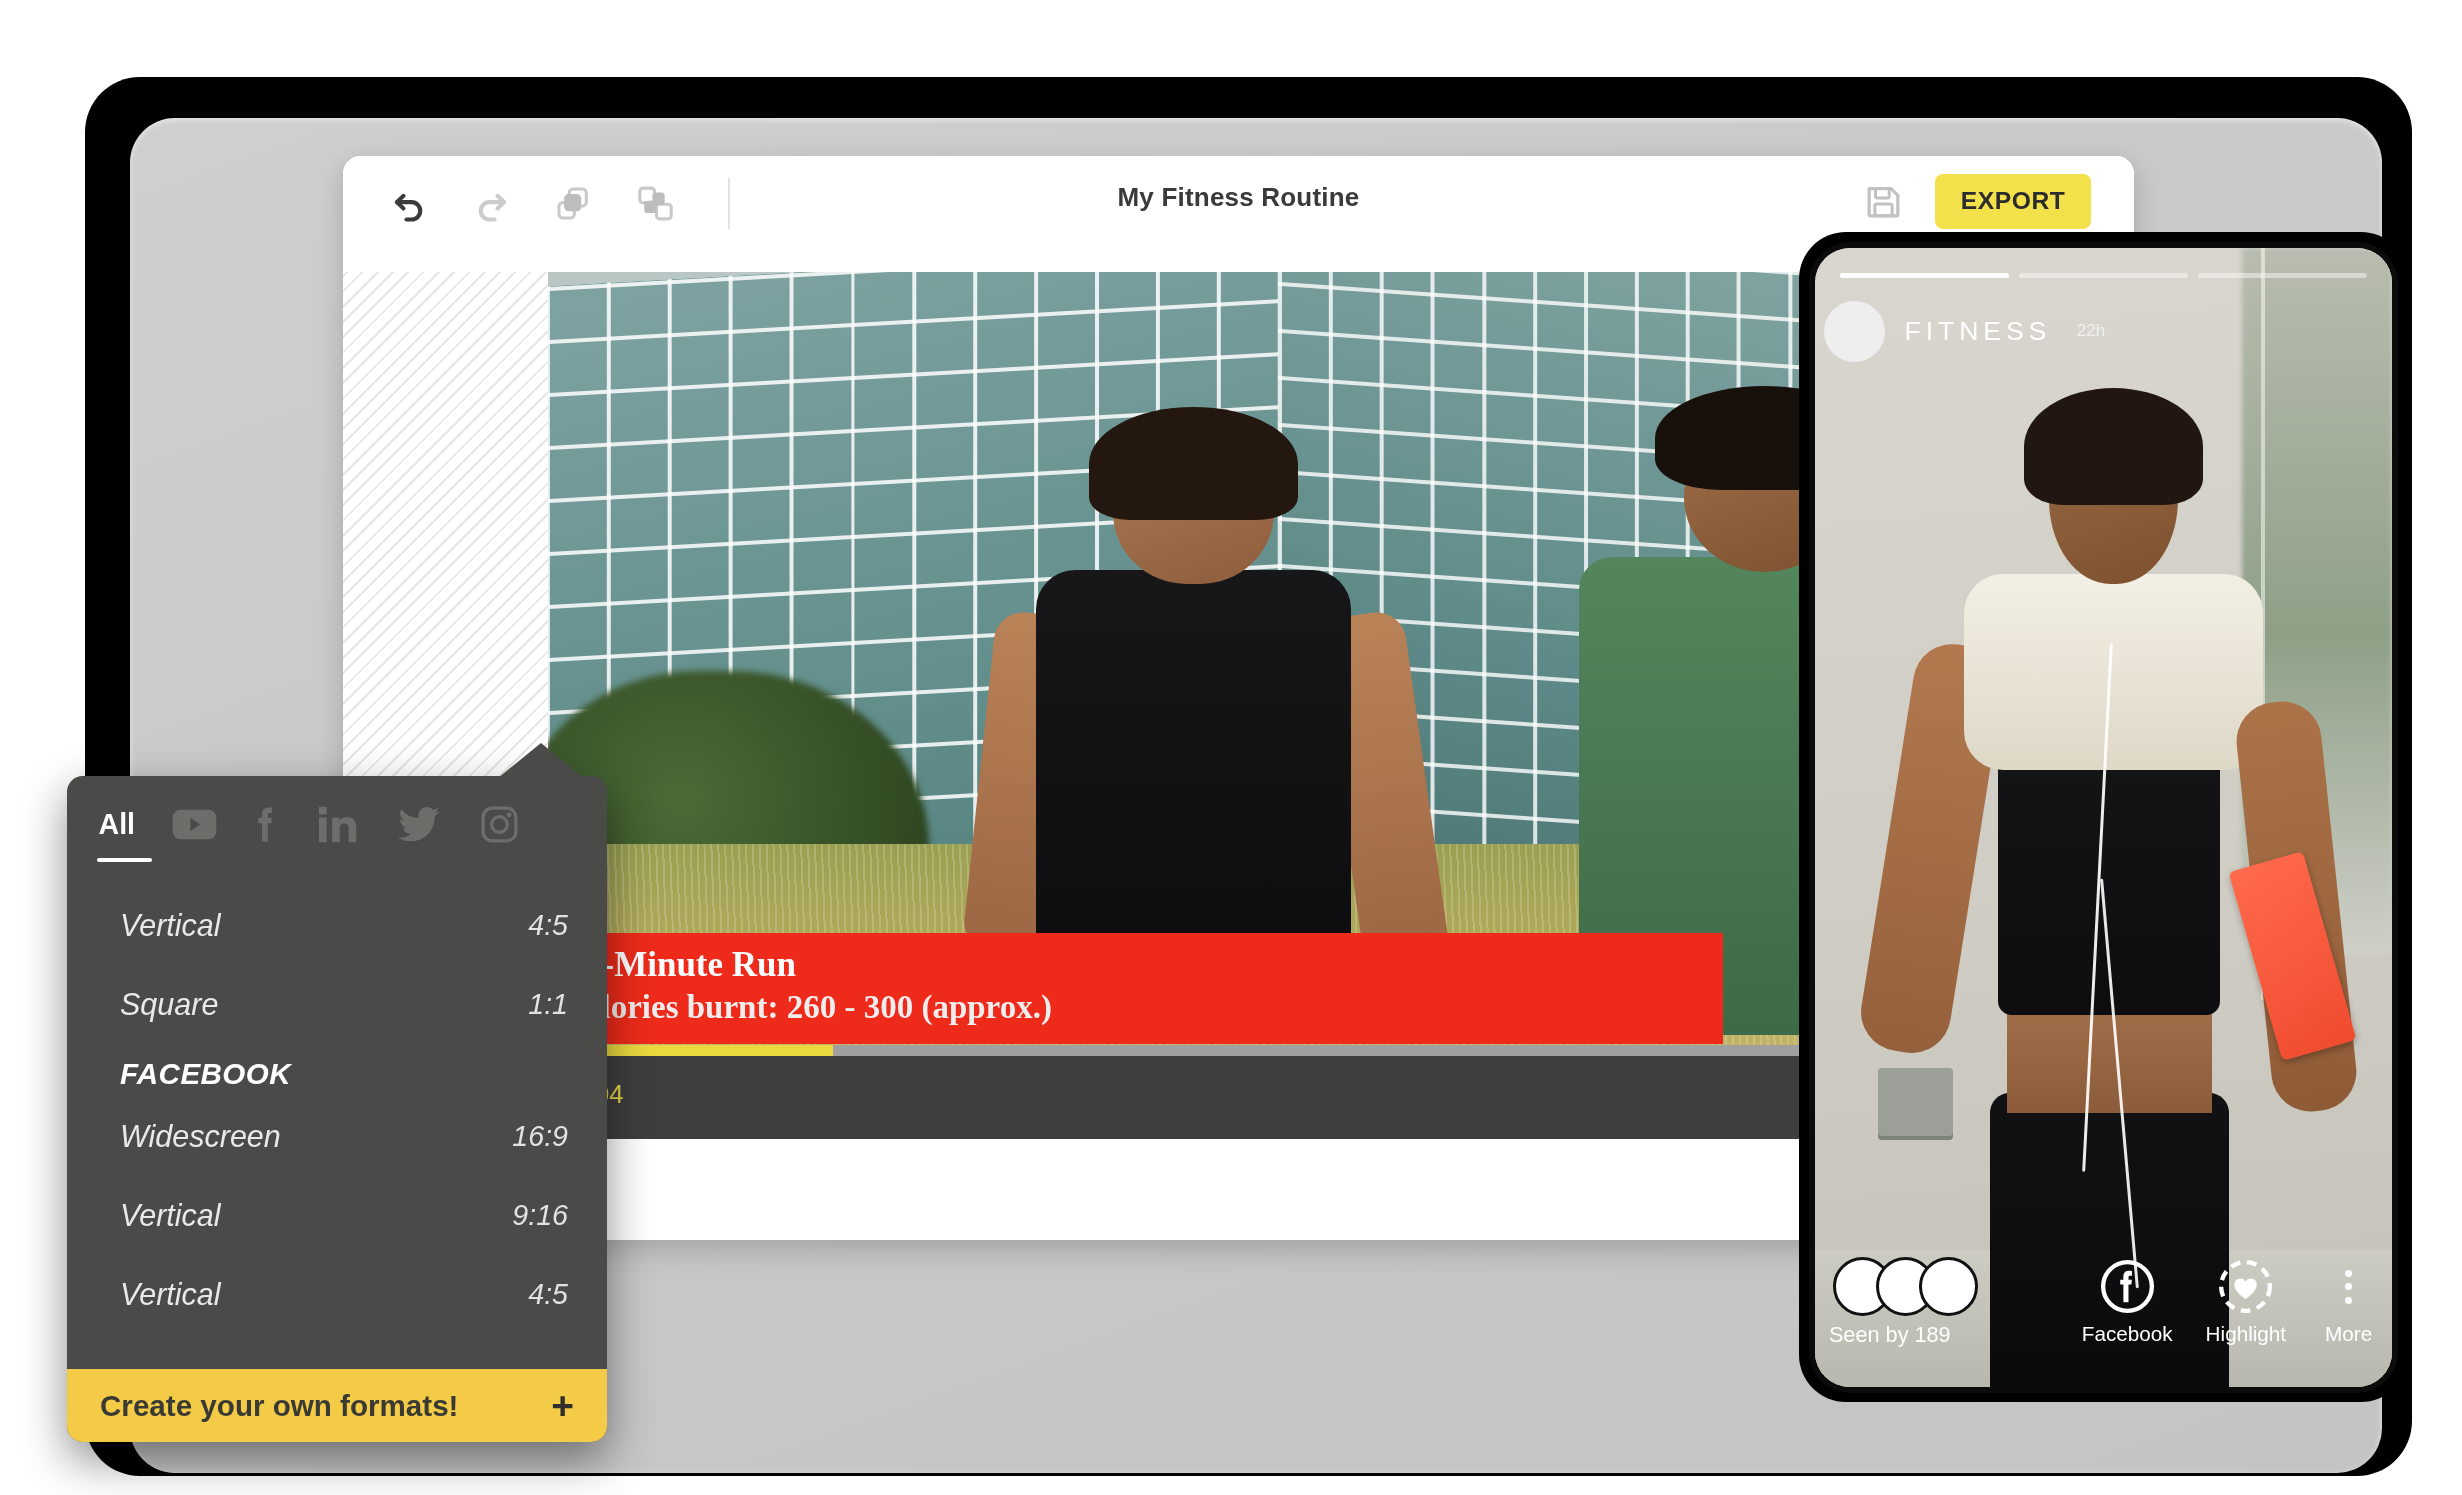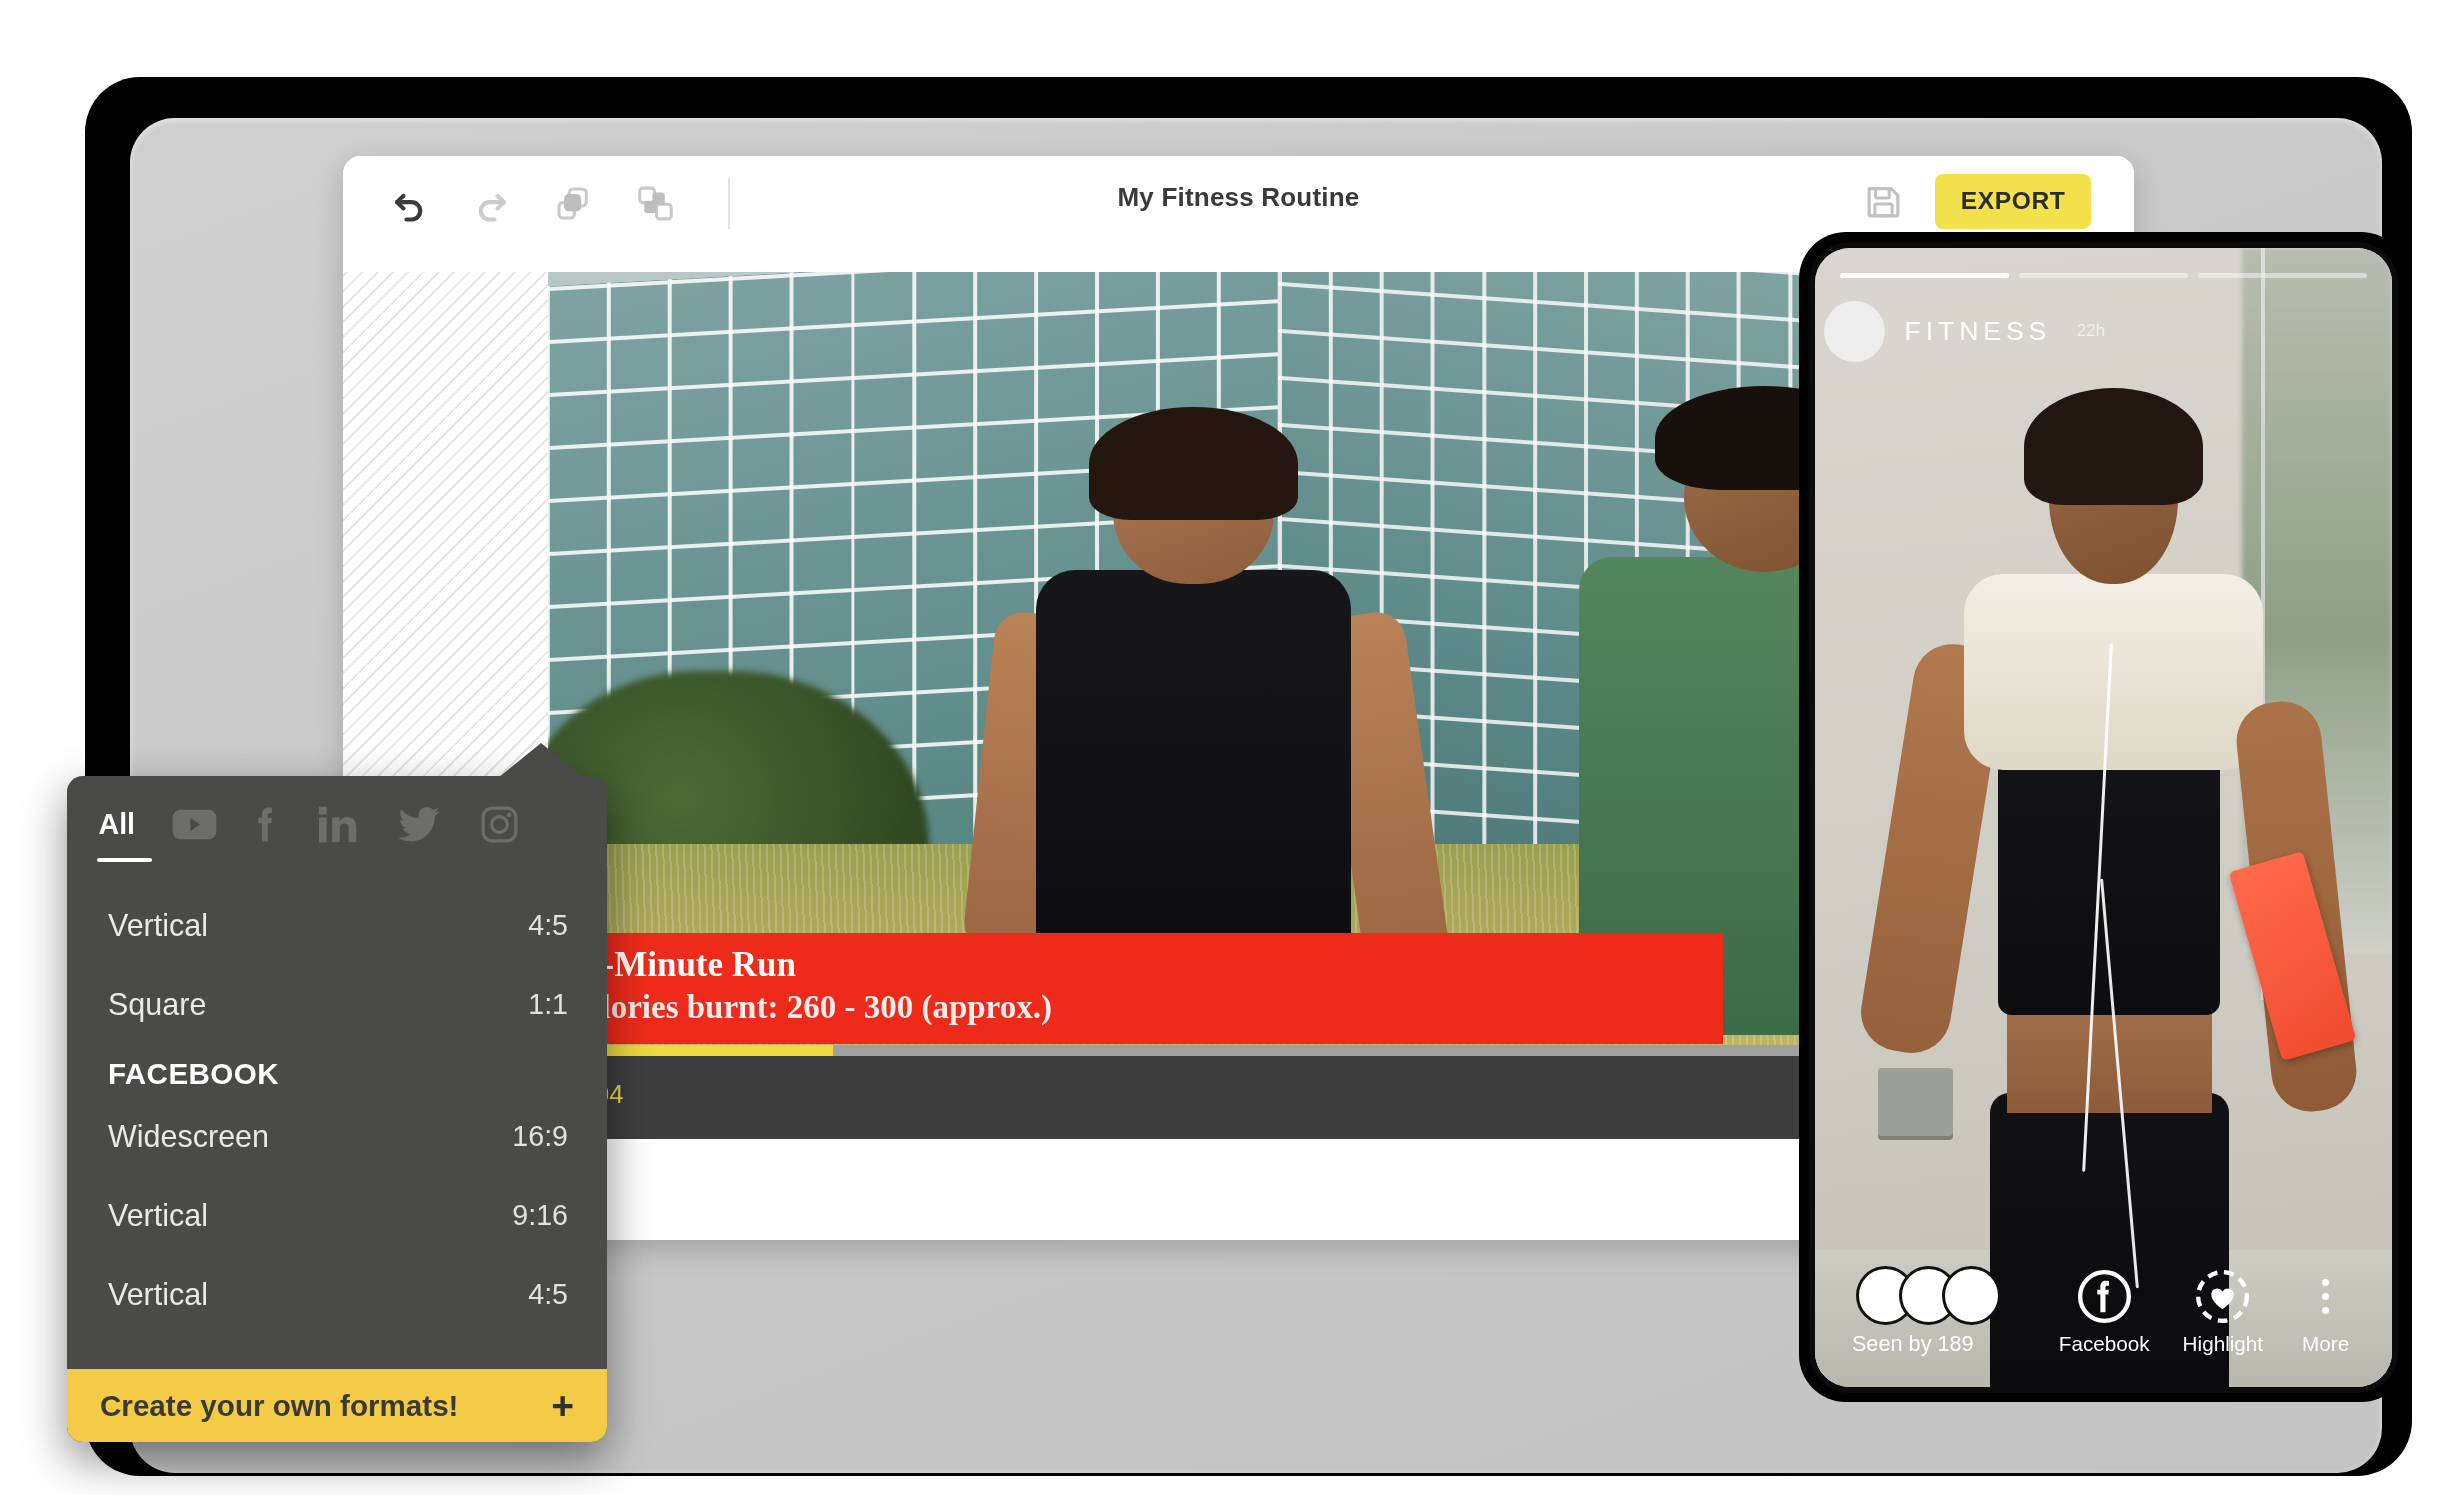--- a/index.html
+++ b/index.html
@@ -104,21 +104,21 @@
       background:#4a4a48;border-radius:15.8px;
       box-shadow:0 17.7px 45px rgba(0,0,0,.45);z-index:40;}
   #panel-arrow{position:absolute;left:431px;top:-33px;width:0;height:0;
       border-left:43px solid transparent;border-right:43px solid transparent;
       border-bottom:35px solid #4a4a48;}
   #panel-tabs{display:flex;align-items:center;gap:37px;padding:25.6px 0 0 31.5px;}
   .ptab{display:flex;align-items:center;justify-content:center;height:45px;cursor:pointer;}
   .ptab.active{position:relative;}
   #tab-all-label{color:#ffffff;font-size:28.6px;font-weight:600;}
   #tab-all-underline{position:absolute;left:-2px;bottom:-15.8px;width:55px;height:4.9px;background:#fff;border-radius:2px;}
-  .plist{padding:39px 0 0 4px;}
+  .plist{padding:39px 0 0 16px;font-style:italic;}
   .prow{display:flex;align-items:center;justify-content:space-between;
         padding:0 39px 0 37px;height:79px;cursor:pointer;}
   .prow .nm{color:#e9e9e9;font-size:30.5px;}
   .prow .rt{color:#e2e2e2;font-size:28.6px;}
   .pgroup{padding:13.8px 0 5.9px 37px;color:#ffffff;font-size:29.6px;font-weight:800;letter-spacing:0.4px;}
   #panel-footer{position:absolute;left:0;right:0;bottom:0;height:73px;background:#F3CB47;
       border-radius:0 0 15.8px 15.8px;display:flex;align-items:center;
       justify-content:space-between;padding:0 33px 0 33px;cursor:pointer;}
   #footer-label{color:#3a3a35;font-size:29.6px;font-weight:700;}
   #footer-plus{color:#2f2f2b;font-size:39px;font-weight:700;line-height:1;}
@@ -167,21 +167,21 @@
   
   #story-progress{position:absolute;left:25.6px;right:25.6px;top:25.6px;display:flex;gap:9.9px;z-index:5;}
   .sseg{flex:1;height:4.9px;border-radius:3px;background:rgba(255,255,255,.45);}
   .sseg.on{background:#ffffff;}
   #story-head{position:absolute;left:9px;top:53px;display:flex;align-items:center;gap:19.7px;z-index:5;}
   #story-avatar{width:61px;height:61px;border-radius:50%;background:#eeeeee;}
   #story-name{color:#ffffff;font-size:26.6px;letter-spacing:4.9px;}
   #story-time{color:#f0f0f0;font-size:17px;margin-left:5.9px;}
 
   #story-footer{position:absolute;left:0;right:0;bottom:21.7px;height:108px;z-index:5;
-       display:flex;align-items:center;justify-content:space-between;padding:0 37px;}
+       display:flex;align-items:flex-start;justify-content:space-between;padding:0 14px;}
   #seen-block{display:flex;flex-direction:column;align-items:flex-start;}
   #seen-avatars{display:flex;margin-left:3.9px;}
   .seen-av{width:53px;height:53px;border-radius:50%;background:#fff;border:3px solid #111;margin-left:-15.8px;}
   .seen-av:first-child{margin-left:0;}
   #seen-label{color:#fff;font-size:21.7px;margin-top:5.9px;}
   #story-actions{display:flex;align-items:flex-end;gap:33px;}
   .saction{display:flex;flex-direction:column;align-items:center;gap:5.9px;cursor:pointer;}
   .saction .lbl{color:#ffffff;font-size:20.7px;}
   .sicon{width:59px;height:59px;display:flex;align-items:center;justify-content:center;}
   #dots-icon{display:flex;flex-direction:column;gap:6.9px;align-items:center;}

